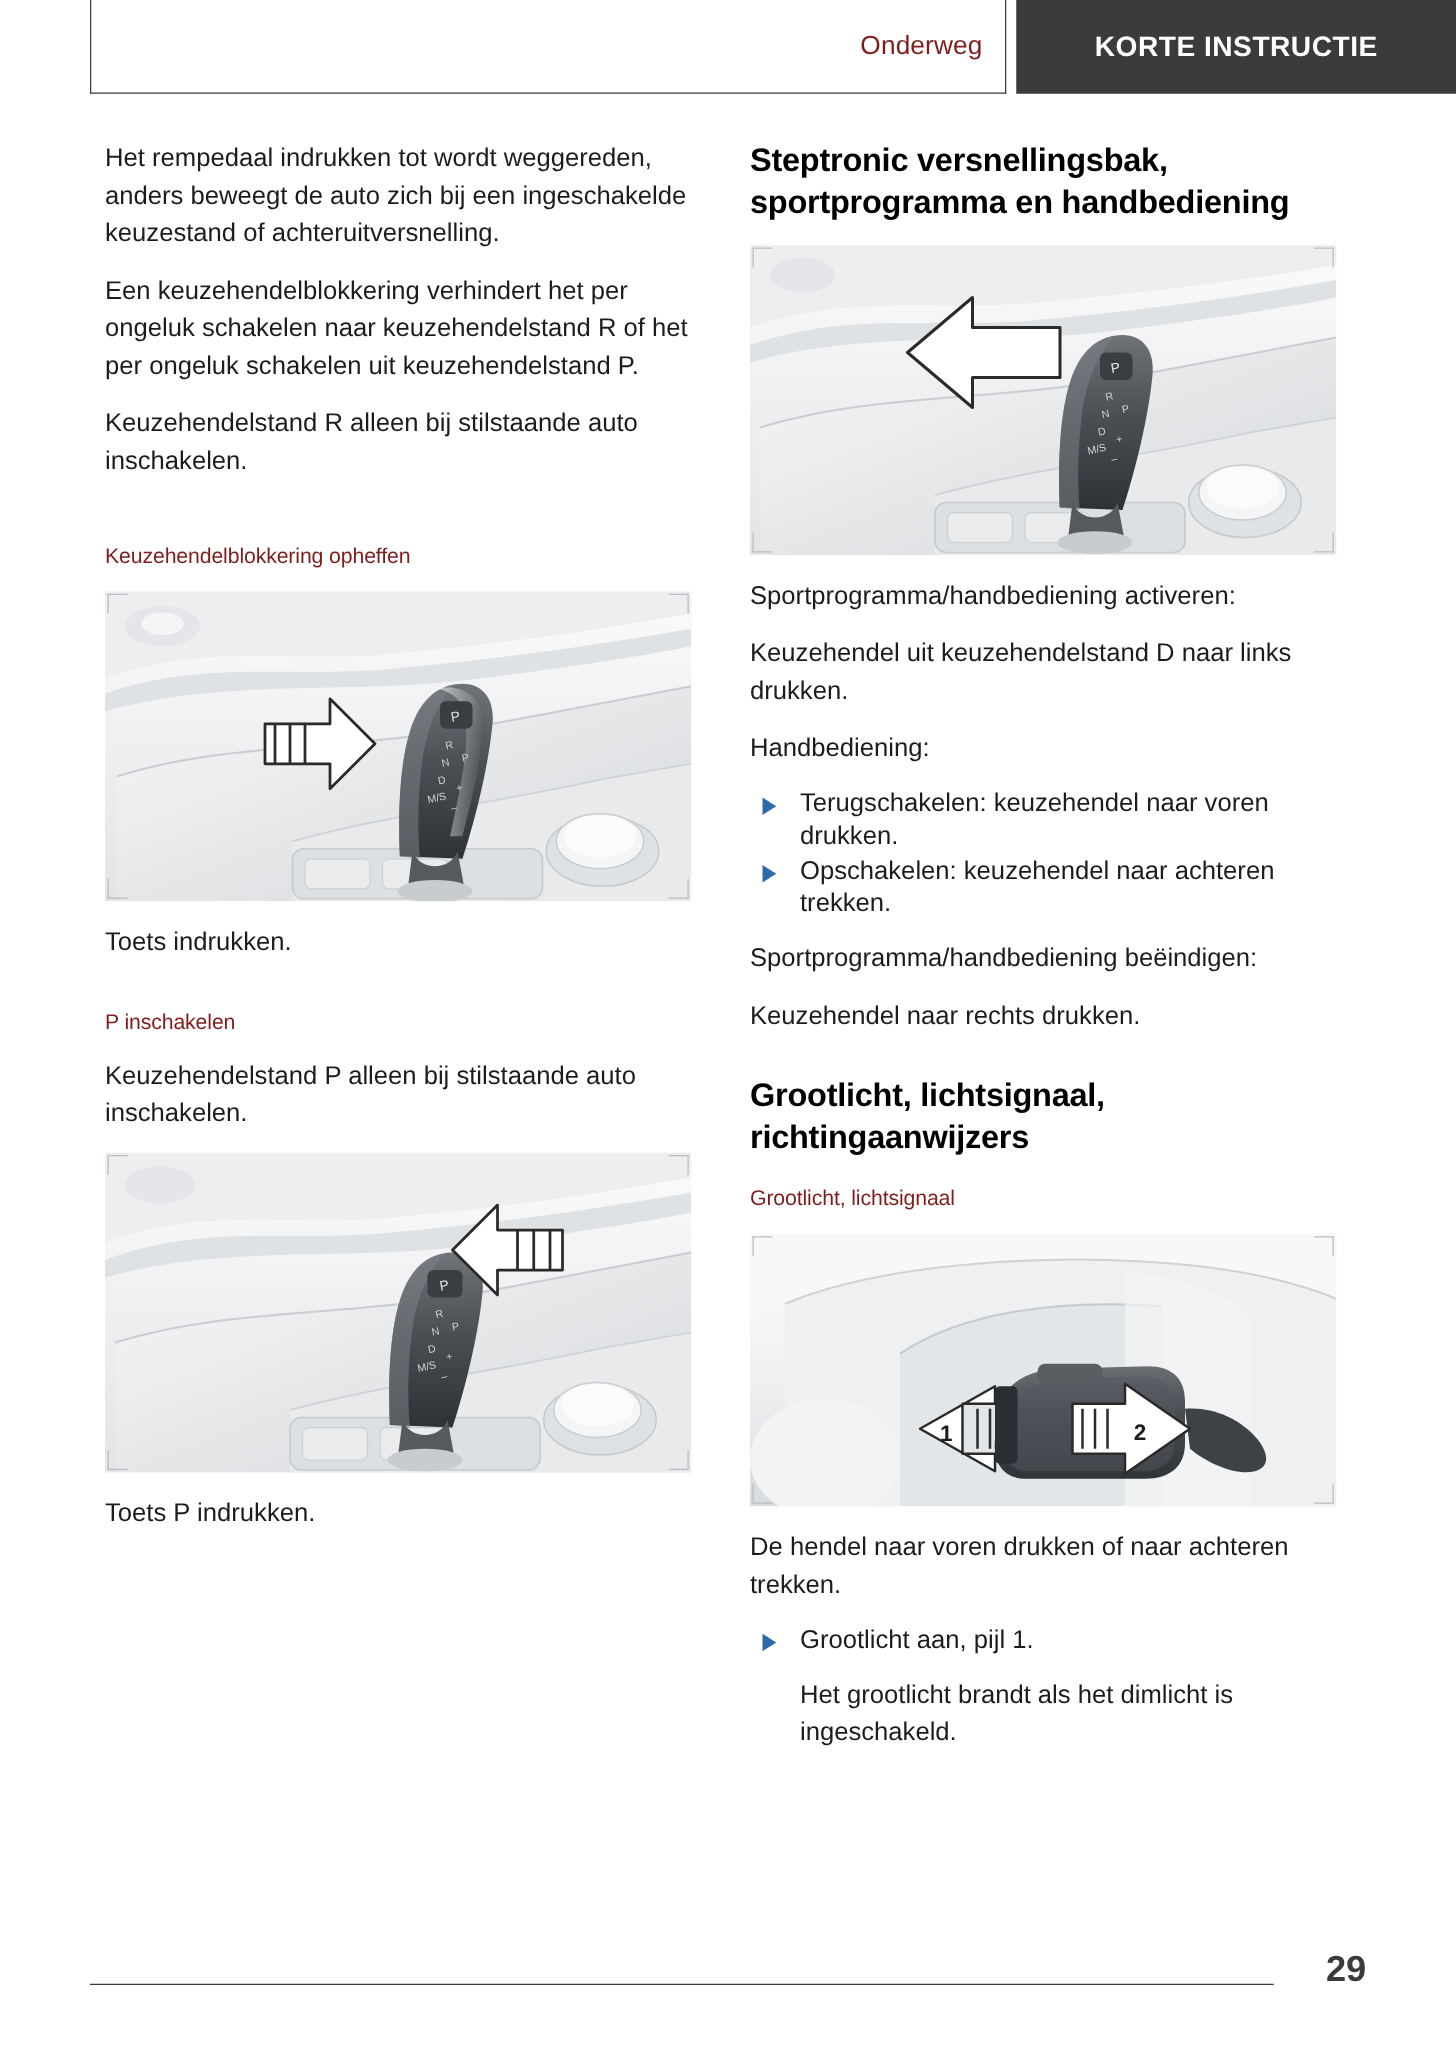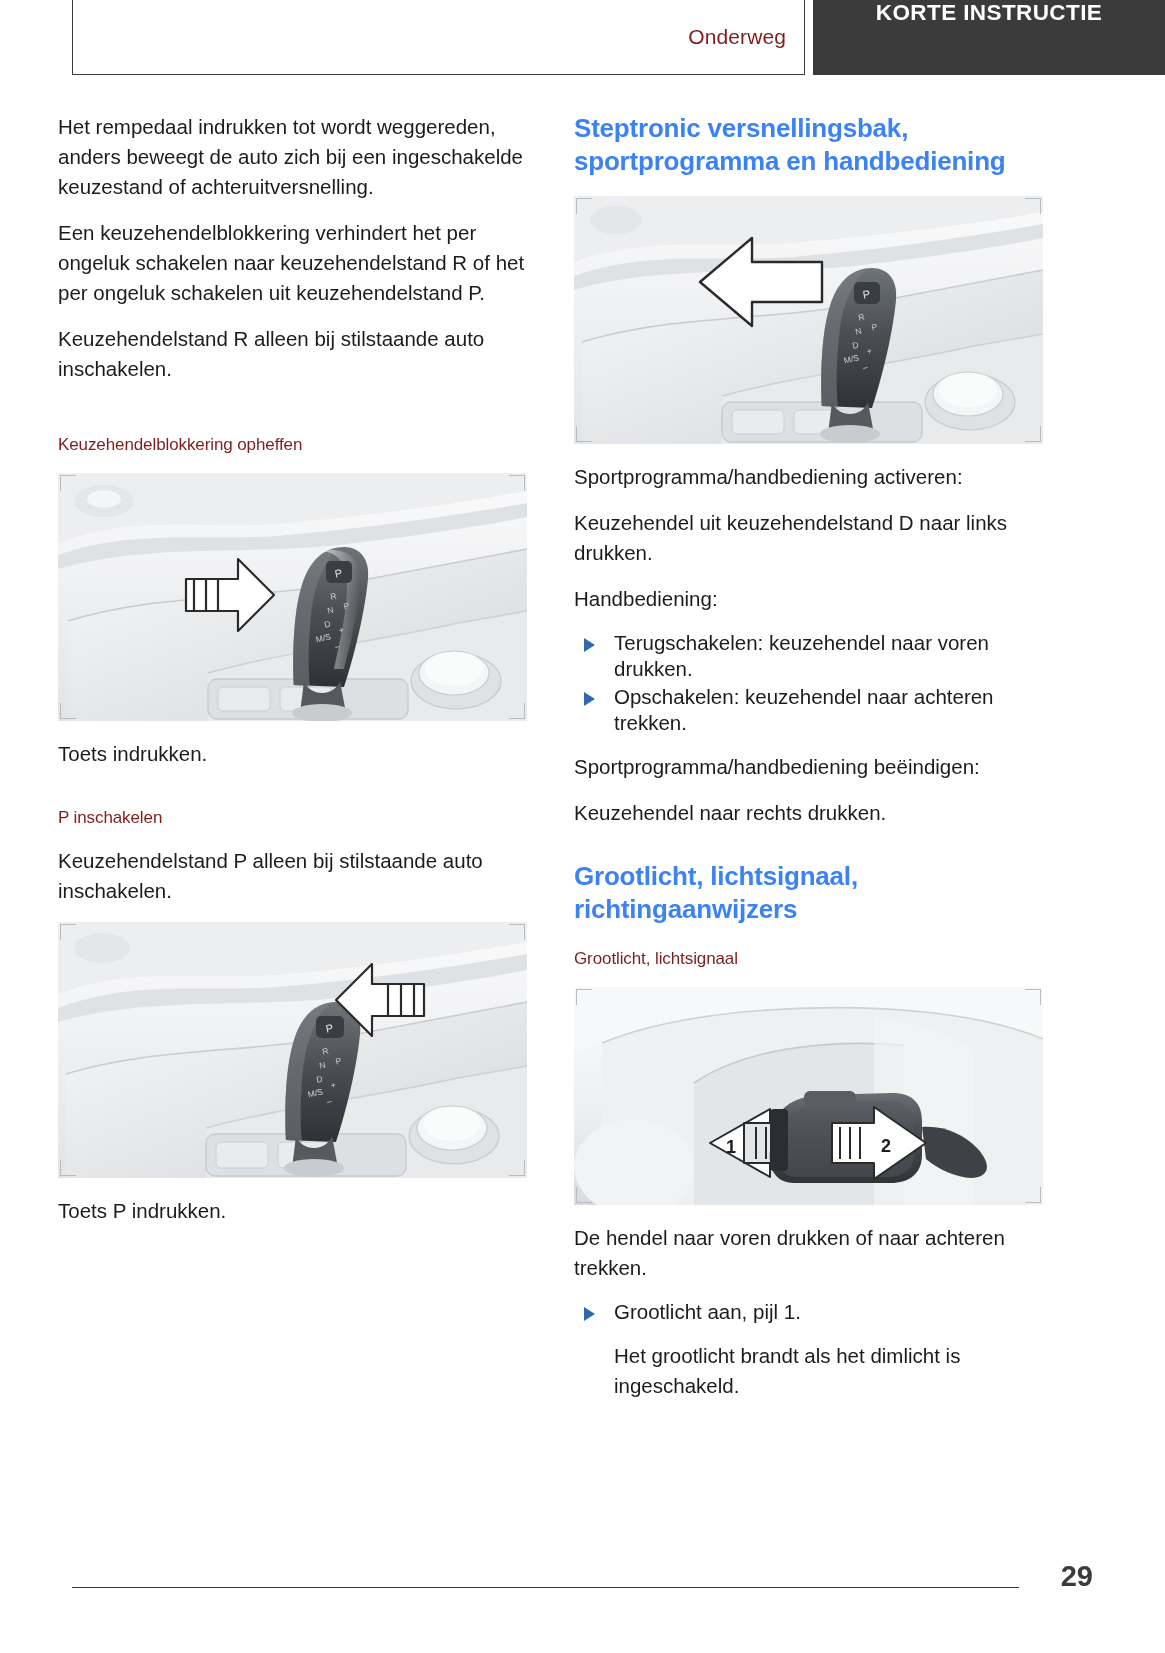--- a/index.html
+++ b/index.html
@@ -39,51 +39,51 @@
     color: #7f1d1d;
     letter-spacing: 0.1px;
     margin-left: 12px;
   }
   .header-tab {
     width: 352px;
     flex: none;
     background: #3b3b3b;
     color: #ffffff;
     display: flex;
-    align-items: flex-start;
+    align-items: center;
     justify-content: center;
     font-size: 22.5px;
     font-weight: bold;
     letter-spacing: 0.4px;
     margin-left: 8px;
   }
 
   
   .content {
     position: absolute;
     top: 112px;
-    left: 58px;
+    left: 84px;
     right: 72px;
     display: flex;
     gap: 47px;
   }
   .col { width: 469px; flex: none; }
 
   p.body {
     font-size: 20.5px;
     line-height: 30px;
     margin: 0 0 16px 0;
     color: #1c1c1c;
   }
 
   h1.main-head {
     font-size: 26px;
     line-height: 33px;
     font-weight: bold;
-    color: #3b82f6;
+    color: #000000;
     margin: 0 0 18px 0;
     letter-spacing: -0.2px;
   }
   h2.sub-head {
     font-size: 17px;
     line-height: 29px;
     font-weight: normal;
     color: #7f1d1d;
     margin: 34px 0 14px 0;
     letter-spacing: -0.1px;

